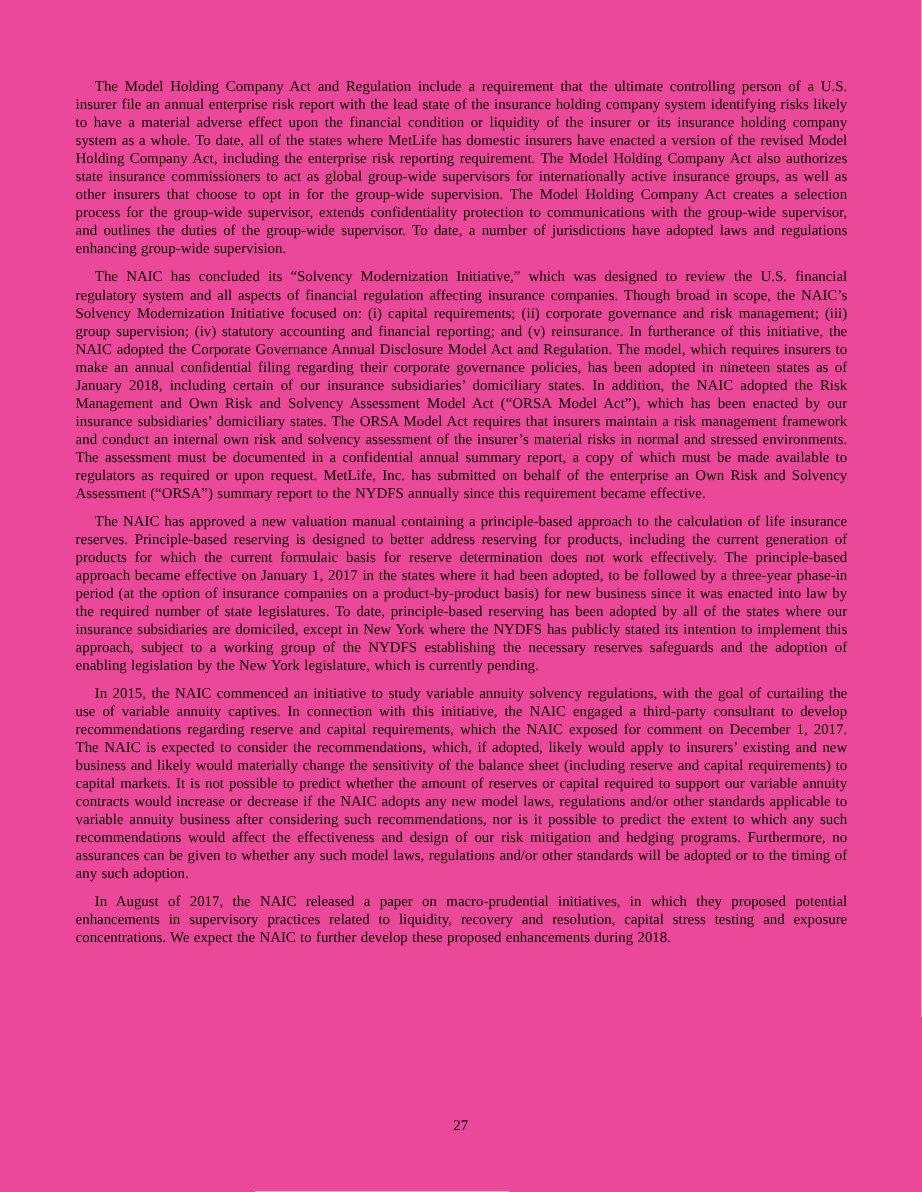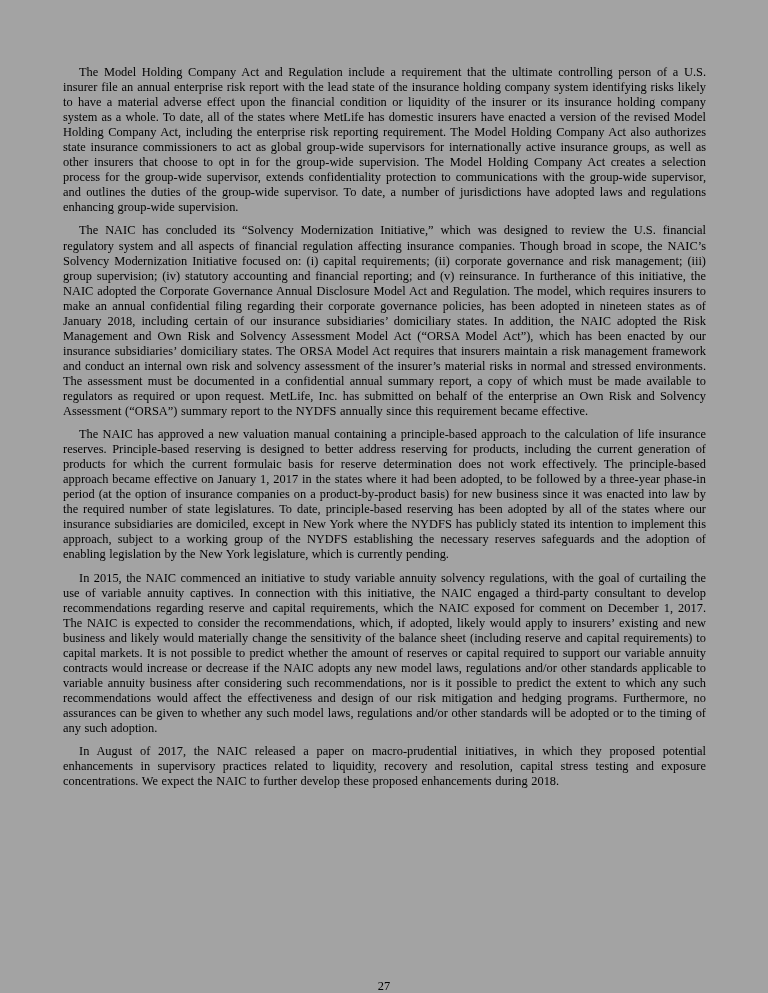--- a/index.html
+++ b/index.html
@@ -4,21 +4,21 @@
 <style>
   html, body {
     margin: 0;
     padding: 0;
     background: #ffffff;
   }
   .page {
     position: relative;
     width: 768px;
     height: 993px;
-    background: #a3a3a3;
+    background: #ec4899;
     box-sizing: border-box;
     padding: 65px 62px 0 63px;
     font-family: "Liberation Serif", "DejaVu Serif", serif;
     color: #000000;
     overflow: hidden;
   }
   .body-text p {
     margin: 0 0 8px 0;
     text-indent: 16px;
     text-align: justify;
@@ -27,21 +27,20 @@
     word-spacing: 0.5px;
   }
   .page-number {
     position: absolute;
     top: 931px;
     left: 0;
     width: 768px;
     text-align: center;
     font-size: 12.4px;
     line-height: 15px;
-    margin-top: 48px;
   }
 </style>
 </head>
 <body>
 
 <div class="page">
   <div class="body-text">
     <p>The Model Holding Company Act and Regulation include a requirement that the ultimate controlling person of a U.S. insurer file an annual enterprise risk report with the lead state of the insurance holding company system identifying risks likely to have a material adverse effect upon the financial condition or liquidity of the insurer or its insurance holding company system as a whole. To date, all of the states where MetLife has domestic insurers have enacted a version of the revised Model Holding Company Act, including the enterprise risk reporting requirement. The Model Holding Company Act also authorizes state insurance commissioners to act as global group-wide supervisors for internationally active insurance groups, as well as other insurers that choose to opt in for the group-wide supervision. The Model Holding Company Act creates a selection process for the group-wide supervisor, extends confidentiality protection to communications with the group-wide supervisor, and outlines the duties of the group-wide supervisor. To date, a number of jurisdictions have adopted laws and regulations enhancing group-wide supervision.</p>
     <p>The NAIC has concluded its “Solvency Modernization Initiative,” which was designed to review the U.S. financial regulatory system and all aspects of financial regulation affecting insurance companies. Though broad in scope, the NAIC’s Solvency Modernization Initiative focused on: (i) capital requirements; (ii) corporate governance and risk management; (iii) group supervision; (iv) statutory accounting and financial reporting; and (v) reinsurance. In furtherance of this initiative, the NAIC adopted the Corporate Governance Annual Disclosure Model Act and Regulation. The model, which requires insurers to make an annual confidential filing regarding their corporate governance policies, has been adopted in nineteen states as of January 2018, including certain of our insurance subsidiaries’ domiciliary states. In addition, the NAIC adopted the Risk Management and Own Risk and Solvency Assessment Model Act (“ORSA Model Act”), which has been enacted by our insurance subsidiaries’ domiciliary states. The ORSA Model Act requires that insurers maintain a risk management framework and conduct an internal own risk and solvency assessment of the insurer’s material risks in normal and stressed environments. The assessment must be documented in a confidential annual summary report, a copy of which must be made available to regulators as required or upon request. MetLife, Inc. has submitted on behalf of the enterprise an Own Risk and Solvency Assessment (“ORSA”) summary report to the NYDFS annually since this requirement became effective.</p>
     <p>The NAIC has approved a new valuation manual containing a principle-based approach to the calculation of life insurance reserves. Principle-based reserving is designed to better address reserving for products, including the current generation of products for which the current formulaic basis for reserve determination does not work effectively. The principle-based approach became effective on January 1, 2017 in the states where it had been adopted, to be followed by a three-year phase-in period (at the option of insurance companies on a product-by-product basis) for new business since it was enacted into law by the required number of state legislatures. To date, principle-based reserving has been adopted by all of the states where our insurance subsidiaries are domiciled, except in New York where the NYDFS has publicly stated its intention to implement this approach, subject to a working group of the NYDFS establishing the necessary reserves safeguards and the adoption of enabling legislation by the New York legislature, which is currently pending.</p>

